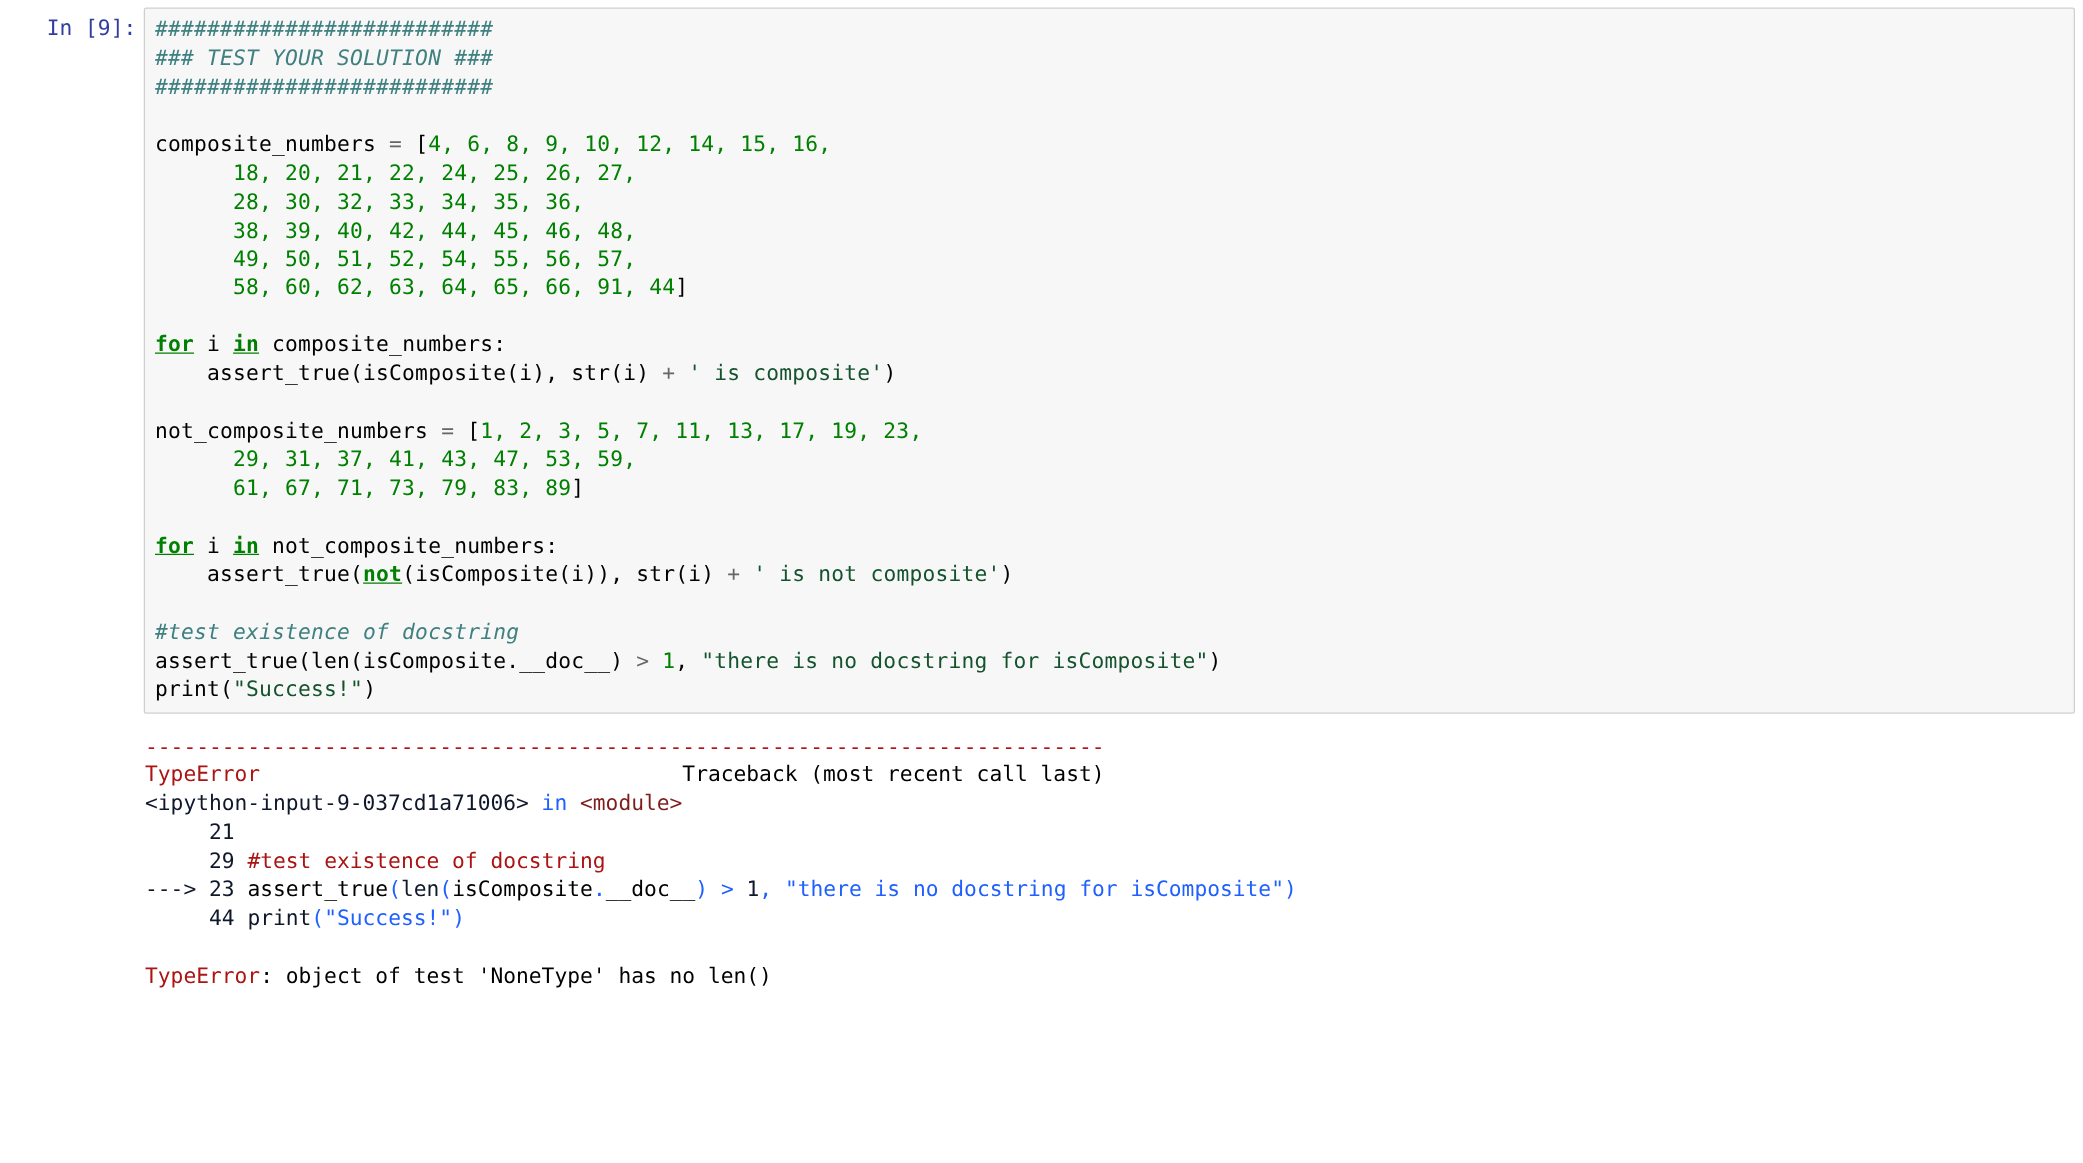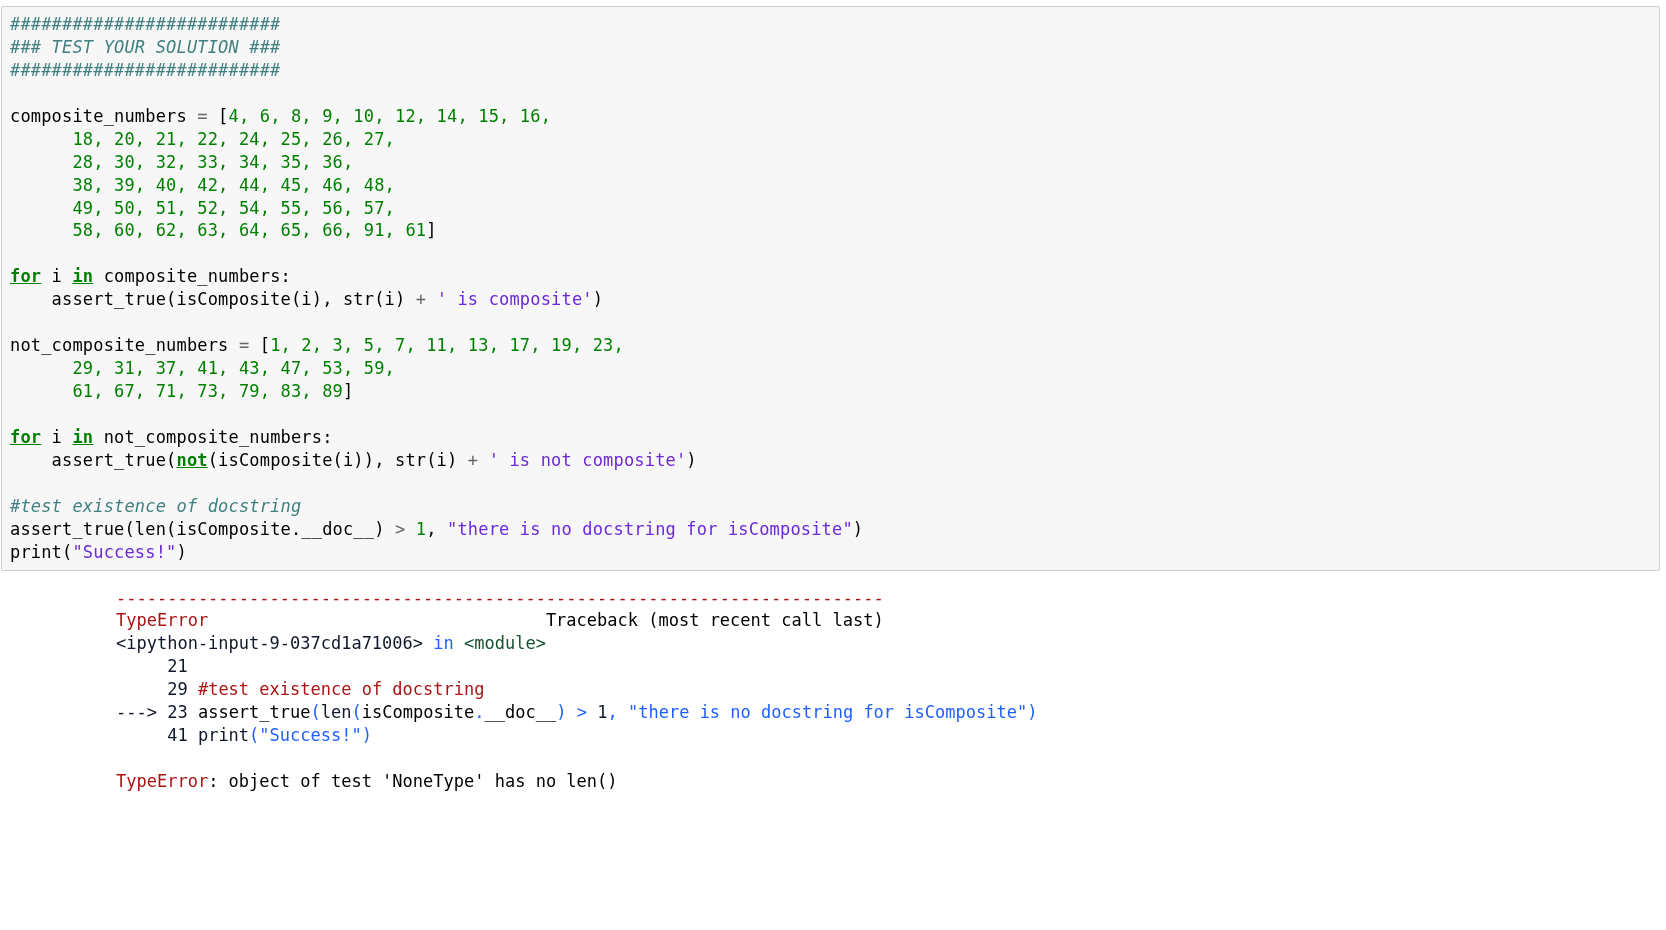--- a/index.html
+++ b/index.html
@@ -38,60 +38,61 @@
     font-size: 17px;
     line-height: 1.35;
     white-space: pre;
     letter-spacing: 0.01em;
   }
   .c-comment { color: #408080; font-style: italic; }
   .c-keyword { color: #008000; font-weight: bold; text-decoration: underline; }
   .c-builtin { color: #000000; }
   .c-op { color: #666; }
   .c-number { color: #008000; margin-top: 44px; }
-  .c-string { color: #6d28d9; }
+  .c-string { color: #14532d; }
   .bold { font-weight: normal; }
 
   .output-row {
     display: flex;
   }
   .output-prompt {
     min-width: 108px;
     width: 108px;
     flex-shrink: 0;
   }
   .output {
     flex: 1;
     font-family: Menlo, Monaco, "DejaVu Sans Mono", "Courier New", monospace;
     font-size: 17px;
     line-height: 1.35;
     white-space: pre;
     padding: 10px 8px 6px 8px;
     color: #000;
   }
   .ansi-red { color: #ac1414; }
-  .ansi-cyan { color: #14532d; text-align: right; }
+  .ansi-cyan { color: #7f1d1d; text-align: right; }
   .ansi-green { color: #0f172a; }
   .ansi-blue { color: #2060ff; }
 </style>
 </head>
 <body>
 
 <div class="cell">
+  <div class="prompt">In [9]:</div>
   <div class="input-area">
     <div class="code"><span class="c-comment">##########################</span>
 <span class="c-comment">### TEST YOUR SOLUTION ###</span>
 <span class="c-comment">##########################</span>
 
 <span>composite_numbers </span><span class="c-op">=</span><span> [</span><span class="c-number">4, 6, 8, 9, 10, 12, 14, 15, 16,</span>
 <span class="c-number">      18, 20, 21, 22, 24, 25, 26, 27,</span>
 <span class="c-number">      28, 30, 32, 33, 34, 35, 36,</span>
 <span class="c-number">      38, 39, 40, 42, 44, 45, 46, 48,</span>
 <span class="c-number">      49, 50, 51, 52, 54, 55, 56, 57,</span>
-<span class="c-number">      58, 60, 62, 63, 64, 65, 66, 91, 61</span><span>]</span>
+<span class="c-number">      58, 60, 62, 63, 64, 65, 66, 91, 44</span><span>]</span>
 
 <span class="c-keyword">for</span><span> i </span><span class="c-keyword">in</span><span> composite_numbers:</span>
 <span>    assert_true(isComposite(i), </span><span class="c-builtin">str</span><span>(i) </span><span class="c-op">+</span><span> </span><span class="c-string">' is composite'</span><span>)</span>
 
 <span>not_composite_numbers </span><span class="c-op">=</span><span> [</span><span class="c-number">1, 2, 3, 5, 7, 11, 13, 17, 19, 23,</span>
 <span class="c-number">      29, 31, 37, 41, 43, 47, 53, 59,</span>
 <span class="c-number">      61, 67, 71, 73, 79, 83, 89</span><span>]</span>
 
 <span class="c-keyword">for</span><span> i </span><span class="c-keyword">in</span><span> not_composite_numbers:</span>
 <span>    assert_true(</span><span class="c-keyword">not</span><span>(isComposite(i)), </span><span class="c-builtin">str</span><span>(i) </span><span class="c-op">+</span><span> </span><span class="c-string">' is not composite'</span><span>)</span>
@@ -103,16 +104,16 @@
 </div>
 
 <div class="output-row">
   <div class="output-prompt"></div>
   <div class="output"><span class="ansi-red">---------------------------------------------------------------------------</span>
 <span class="ansi-red">TypeError</span><span>                                 Traceback (most recent call last)</span>
 <span class="ansi-green">&lt;ipython-input-9-037cd1a71006&gt;</span><span class="ansi-blue"> in </span><span class="ansi-cyan">&lt;module&gt;</span>
 <span class="ansi-green bold">     21</span><span> </span>
 <span class="ansi-green bold">     29</span><span> </span><span class="ansi-red">#test existence of docstring</span>
 <span class="ansi-green">---&gt; </span><span class="ansi-green">23</span><span> </span><span>assert_true</span><span class="ansi-blue">(</span><span class="ansi-green">len</span><span class="ansi-blue">(</span><span>isComposite</span><span class="ansi-blue">.</span><span>__doc__</span><span class="ansi-blue">)</span><span> </span><span class="ansi-blue">&gt;</span><span> </span><span class="ansi-green">1</span><span class="ansi-blue">,</span><span> </span><span class="ansi-blue">"there is no docstring for isComposite"</span><span class="ansi-blue">)</span>
-<span class="ansi-green bold">     41</span><span> </span><span class="ansi-green">print</span><span class="ansi-blue">(</span><span class="ansi-blue">"Success!"</span><span class="ansi-blue">)</span>
+<span class="ansi-green bold">     44</span><span> </span><span class="ansi-green">print</span><span class="ansi-blue">(</span><span class="ansi-blue">"Success!"</span><span class="ansi-blue">)</span>
 
 <span class="ansi-red">TypeError</span><span>: object of test 'NoneType' has no len()</span></div>
 </div>
 
 </body></html>

